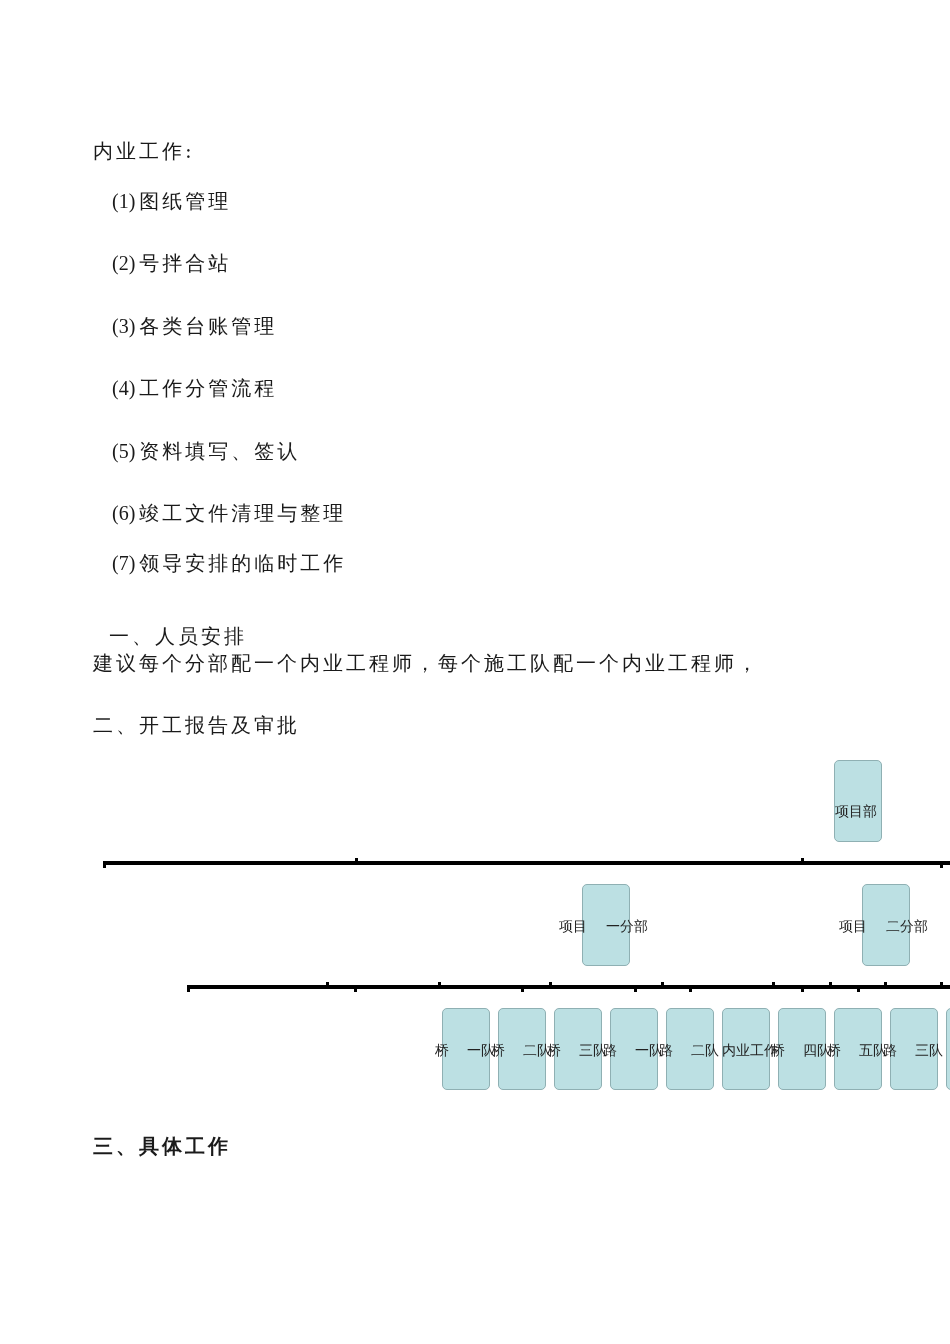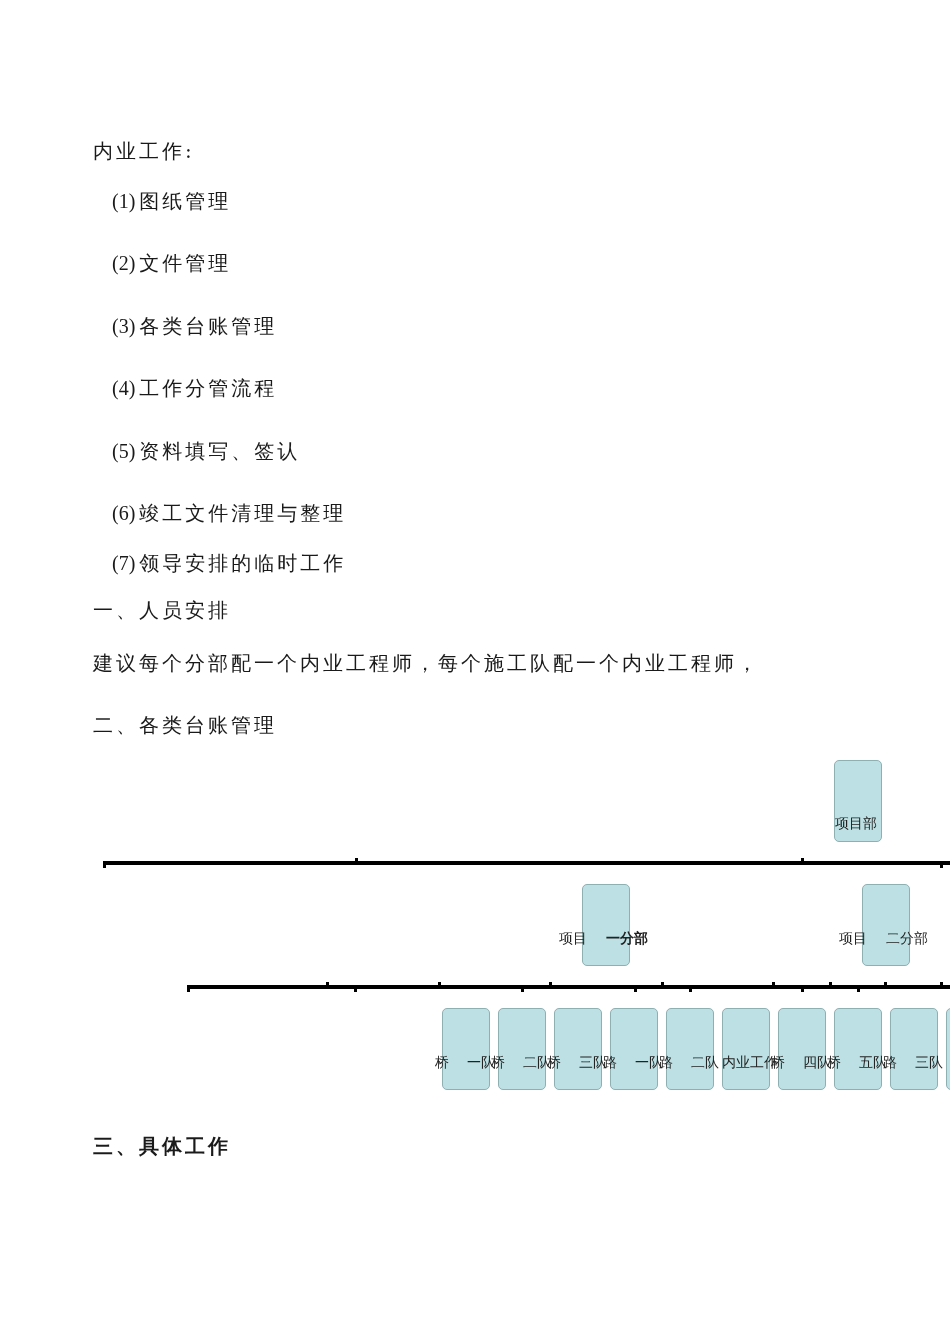--- a/index.html
+++ b/index.html
@@ -13,69 +13,69 @@
     .num { font-family: "Liberation Serif", serif; letter-spacing: 0; margin-right: 4px; }
     .chart { position: absolute; left: 0; top: 740px; width: 950px; height: 380px; }
     .hbar { position: absolute; height: 4px; background: #000; }
     .tick { position: absolute; width: 3px; height: 4px; background: #000; }
     .box {
       position: absolute; width: 48px; height: 82px; background: #bce0e3;
       border: 1px solid #8fb0b3; border-radius: 5px; box-sizing: border-box;
     }
     .blabel {
       position: absolute; font-size: 14px; white-space: nowrap; color: #222;
-      font-family: "DejaVu Serif", "Liberation Serif", serif; letter-spacing: 0; margin-top: 12px;
+      font-family: "DejaVu Serif", "Liberation Serif", serif; letter-spacing: 0;
     }
   </style>
 </head>
 <body>
 
 <div>
   <div class="line heading" style="top:139px;">内业工作:</div>
 
   <div class="line item" style="top:189px;">
     <span class="num">(1)</span><span>图纸管理</span>
   </div>
   <div class="line item" style="top:251px;">
-    <span class="num">(2)</span><span>文件管理</span>
+    <span class="num">(2)</span><span>号拌合站</span>
   </div>
   <div class="line item" style="top:314px;">
     <span class="num">(3)</span><span>各类台账管理</span>
   </div>
   <div class="line item" style="top:376px;">
     <span class="num">(4)</span><span>工作分管流程</span>
   </div>
   <div class="line item" style="top:439px;">
     <span class="num">(5)</span><span>资料填写、签认</span>
   </div>
   <div class="line item" style="top:501px;">
     <span class="num">(6)</span><span>竣工文件清理与整理</span>
   </div>
   <div class="line item" style="top:551px;">
     <span class="num">(7)</span><span>领导安排的临时工作</span>
   </div>
 
-  <div class="line heading" style="top:598px;">一、人员安排</div>
+  <div class="line heading" style="top:624px;margin-left:16px;">一、人员安排</div>
   <div class="line heading" style="top:651px;">建议每个分部配一个内业工程师，每个施工队配一个内业工程师，</div>
-  <div class="line heading" style="top:713px;">二、各类台账管理</div>
+  <div class="line heading" style="top:713px;">二、开工报告及审批</div>
 
   <div class="chart">
 
     <div class="box" style="left:834px; top:20px;"></div>
     <div class="blabel" style="left:835px; top:63px;">项目部</div>
 
     <div class="hbar" style="left:103px; top:121px; width:847px;"></div>
     <div class="tick" style="left:103px; top:124px;"></div>
     <div class="tick" style="left:355px; top:118px;"></div>
     <div class="tick" style="left:801px; top:118px;"></div>
     <div class="tick" style="left:940px; top:124px;"></div>
 
     <div class="box" style="left:582px; top:144px;"></div>
     <div class="blabel" style="left:559px; top:178px;">项目</div>
-    <div class="blabel" style="left:606px; top:178px;font-weight:bold;">一分部</div>
+    <div class="blabel" style="left:606px; top:178px;">一分部</div>
 
     <div class="box" style="left:862px; top:144px;"></div>
     <div class="blabel" style="left:839px; top:178px;">项目</div>
     <div class="blabel" style="left:886px; top:178px;">二分部</div>
 
     <div class="hbar" style="left:187px; top:245px; width:763px;"></div>
     <div class="tick" style="left:187px; top:248px;"></div>
     <div class="tick" style="left:326px; top:242px;"></div>
     <div class="tick" style="left:354px; top:248px;"></div>
     <div class="tick" style="left:438px; top:242px;"></div>

